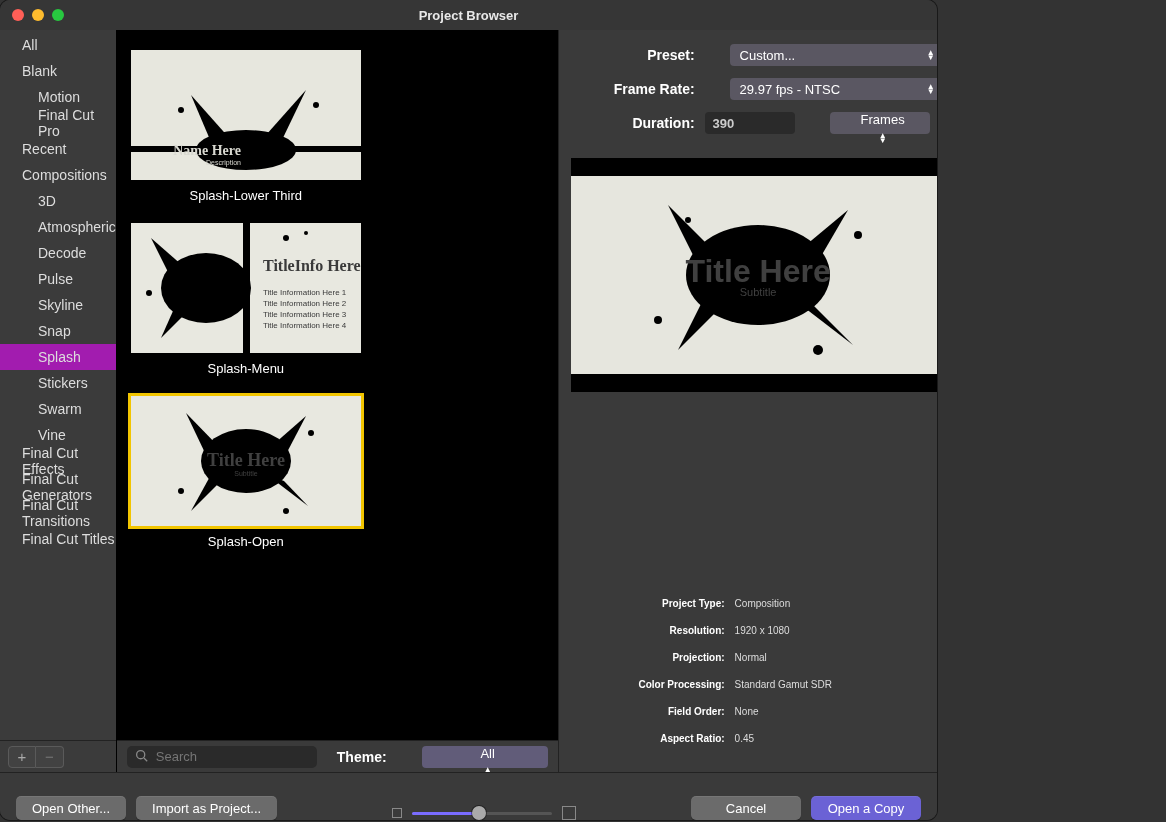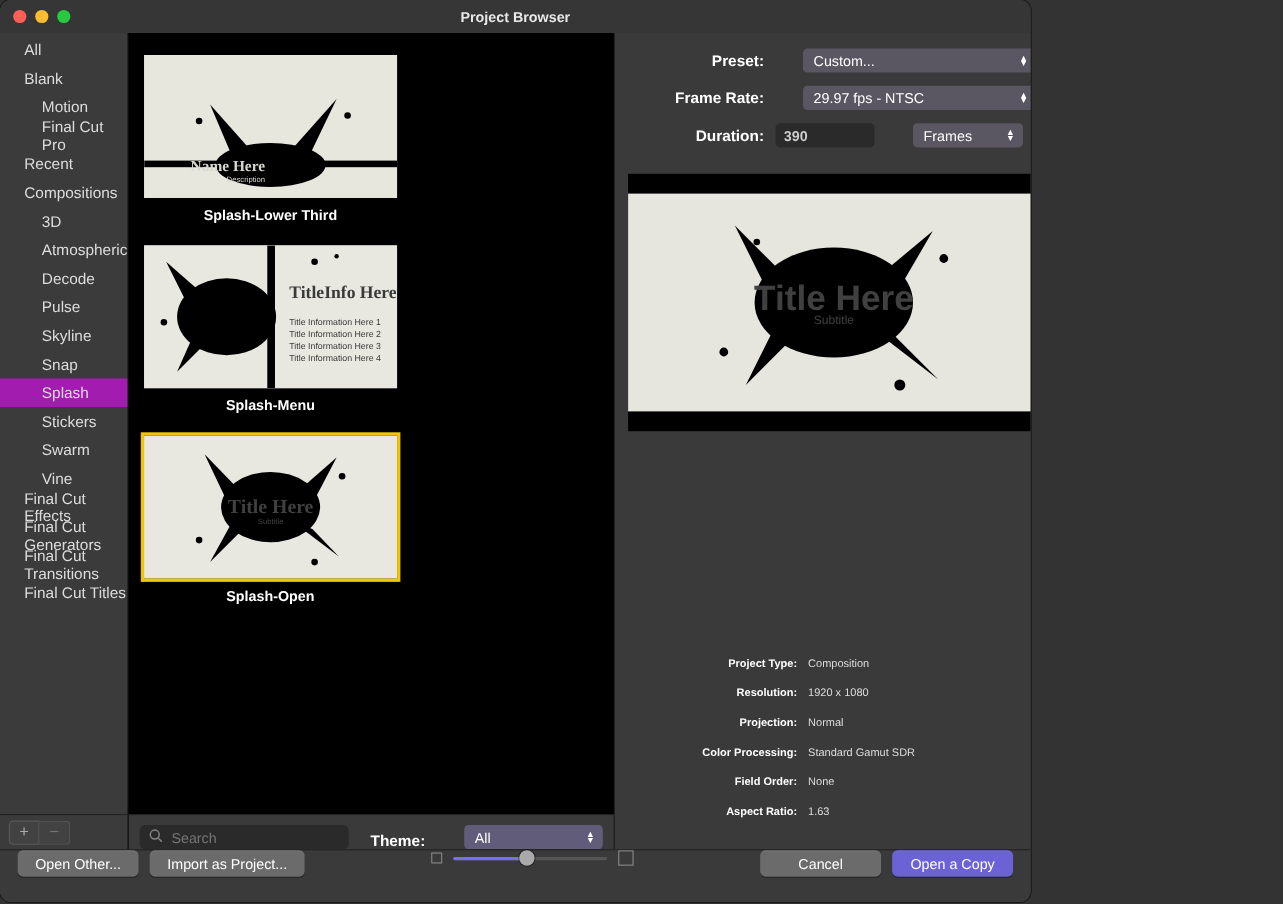--- a/index.html
+++ b/index.html
@@ -122,28 +122,28 @@
     width: 230px;
     height: 130px;
     margin: 0 auto 8px auto;
     background: #e8e8e0;
     position:relative;
     overflow:hidden;
   }
   .thumb.selected { outline: 3px solid #f2c500; outline-offset:0; }
   .thumb-label {
     color:#fff;
-    font-weight:700;
+    font-weight:400;
     font-size:13px;
   }
   .grid-footer {
     height:32px;
     background:#3a3a3a;
     display:flex;
-    align-items:flex-end;
+    align-items:center;
     padding:0 10px;
     gap:10px;
     border-top:1px solid #222;
   }
   .search-field {
     background:#2a2a2a;
     border-radius:5px;
     height:22px;
     width:190px;
     display:flex;
@@ -164,21 +164,21 @@
     height:22px;
     display:flex;
     align-items:center;
     padding:0 4px 0 10px;
     color:#fff;
     font-size:13px;
     gap:6px;
     margin-left:25px;
   }
   .select-pill.wide { min-width:200px; justify-content:space-between;}
-  .select-pill.small { min-width:120px; justify-content:space-between;}
+  .select-pill.small { min-width:120px; justify-content:space-between;flex-direction:column;}
   .select-pill.purple { background:#615c79; }
   .updown {
     width:14px;
     display:flex; flex-direction:column; align-items:center; line-height:5px;
     font-size:8px; color:#fff;
   }
   
   .inspector {
     width: 399px;
     background:#3a3a3a;
@@ -243,21 +243,21 @@
     color:#fff;
     font-weight:600;
   }
   .info-row .v { color:#ddd; }
   
   .bottombar {
     height:48px;
     background:#3a3a3a;
     border-top:1px solid #222;
     display:flex;
-    align-items:flex-start;
+    align-items:flex-end;
     padding:0 16px;
     gap:10px;
   }
   .mac-btn {
     height:24px;
     border-radius:5px;
     background:#6b6b6b;
     color:#fff;
     border:none;
     padding:0 16px;
@@ -497,21 +497,21 @@
           <div class="info-row">
             <div class="k">Color Processing:</div>
             <div class="v">Standard Gamut SDR</div>
           </div>
           <div class="info-row">
             <div class="k">Field Order:</div>
             <div class="v">None</div>
           </div>
           <div class="info-row">
             <div class="k">Aspect Ratio:</div>
-            <div class="v">1.63</div>
+            <div class="v">0.45</div>
           </div>
         </div>
     </div>
   </div>
 
   <div class="bottombar">
     <button class="mac-btn">Open Other...</button>
     <button class="mac-btn">Import as Project...</button>
     <div class="bb-spacer"></div>
     <div class="slider-wrap">

